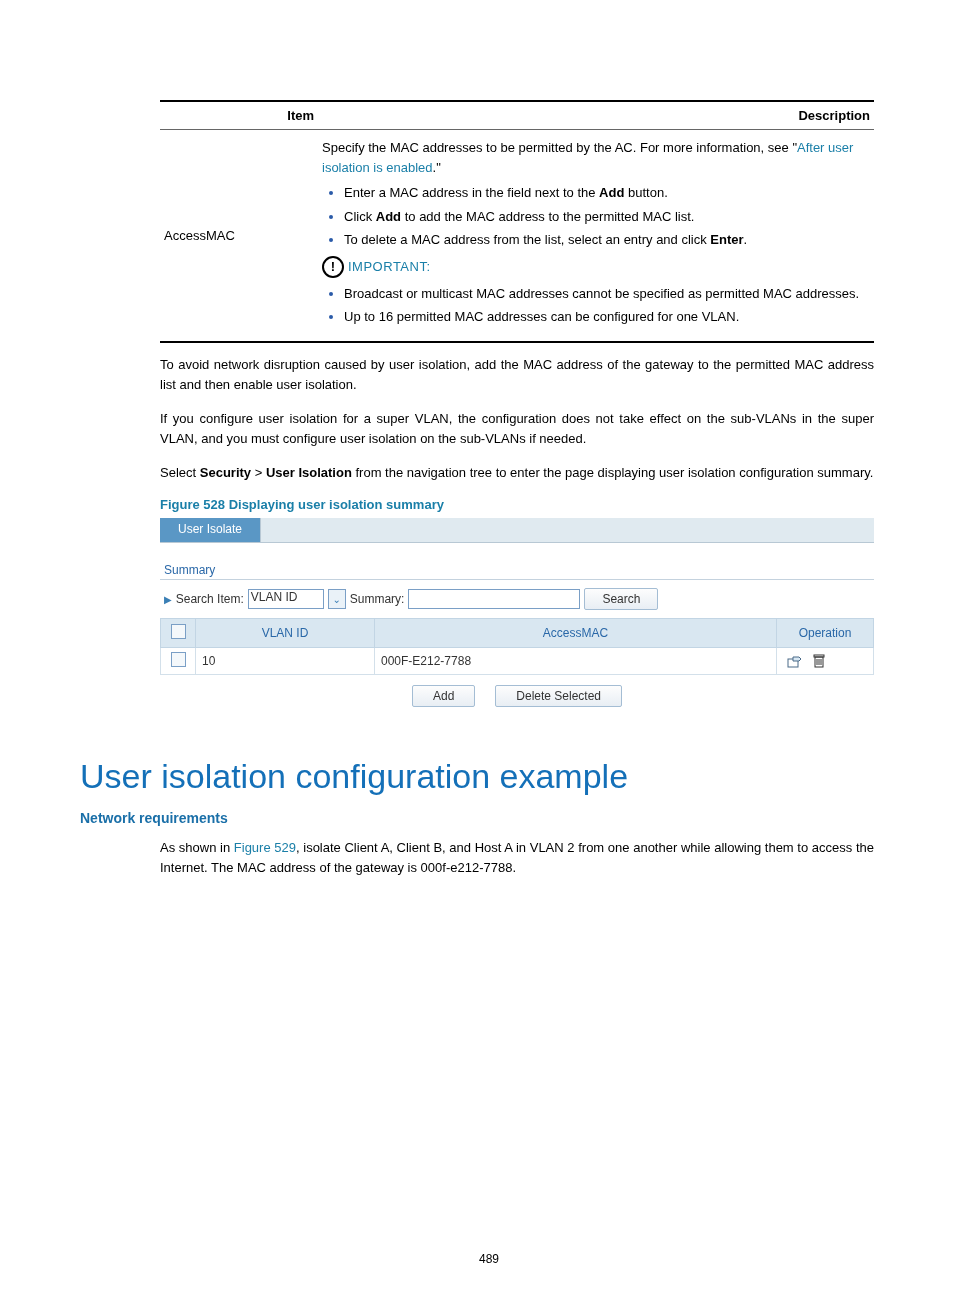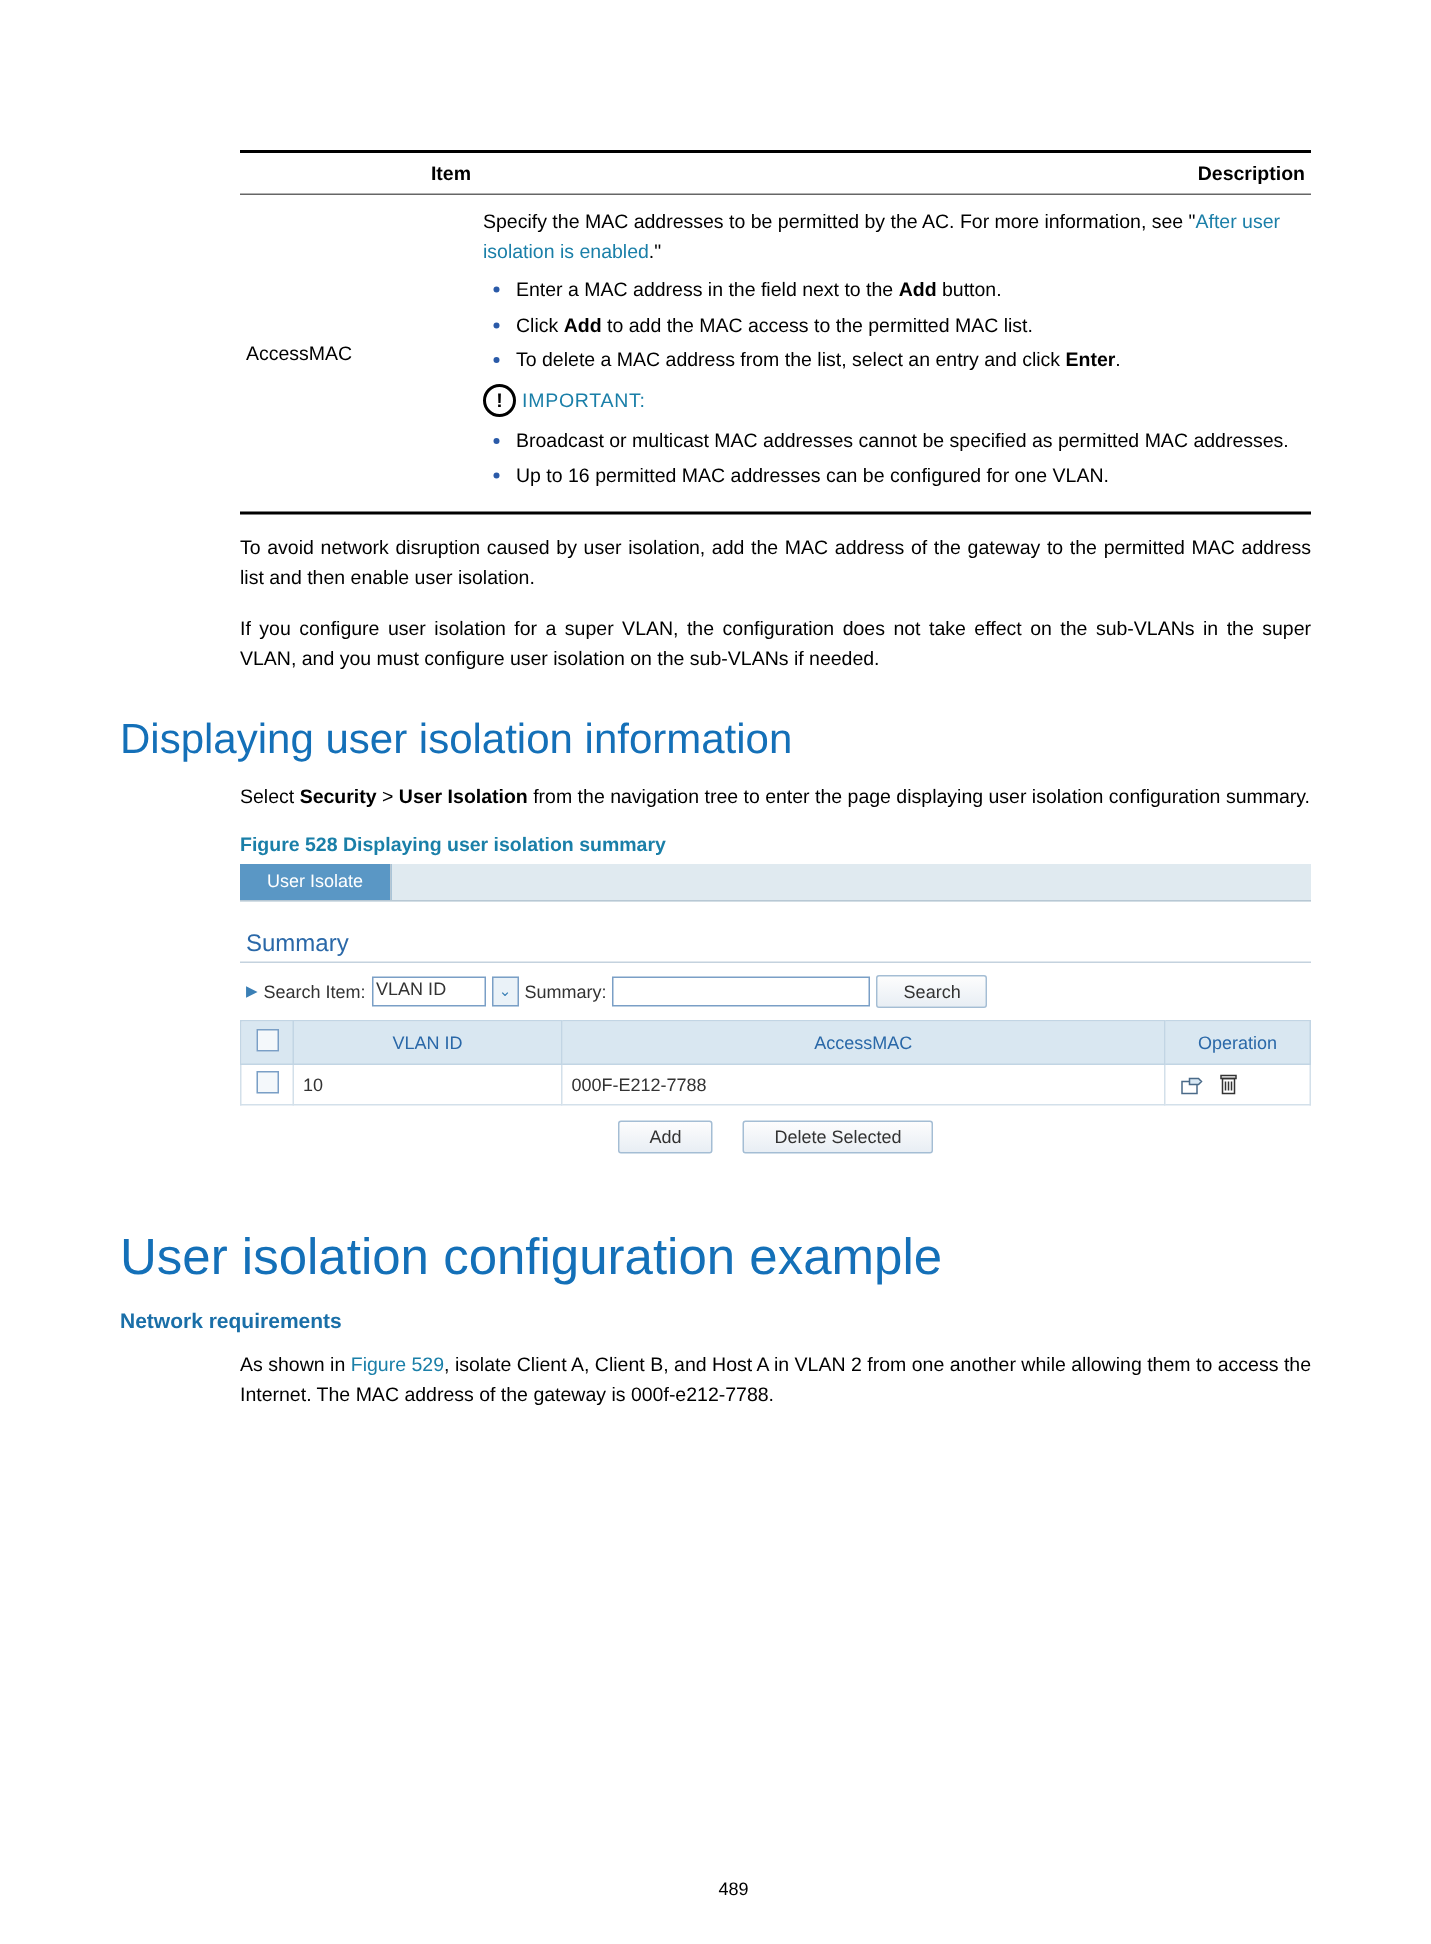--- a/index.html
+++ b/index.html
@@ -122,21 +122,21 @@
   }
   .tab {
     background: #5a97c5;
     color: #fff;
     padding: 4px 18px;
     font-size: 12px;
     border-right: 1px solid #b8c8d4;
   }
   .section-lbl {
     color: #2a68a8;
-    font-size: 16px;
+    font-size: 12px;
     margin: 20px 0 2px 4px;
   }
   .section-hr {
     border: none;
     border-top: 1px solid #c4d2de;
     margin: 2px 0 8px 0;
   }
   .search-row {
     display: flex;
     align-items: center;
@@ -248,41 +248,40 @@
       </thead>
       <tbody>
         <tr>
           <td class="item-col">AccessMAC</td>
           <td>
             <div>
               <span>Specify the MAC addresses to be permitted by the AC. For more information, see "</span><span class="link">After user isolation is enabled</span><span>."</span>
             </div>
             <ul class="desc-list">
               <li><span>Enter a MAC address in the field next to the </span><b>Add</b><span> button.</span></li>
-              <li><span>Click </span><b>Add</b><span> to add the MAC access to the permitted MAC list.</span></li>
+              <li><span>Click </span><b>Add</b><span> to add the MAC address to the permitted MAC list.</span></li>
               <li><span>To delete a MAC address from the list, select an entry and click </span><b>Enter</b><span>.</span></li>
             </ul>
             <div class="important-row">
               <span class="imp-icon">!</span>
               <span class="imp-text">IMPORTANT:</span>
             </div>
             <ul class="desc-list">
               <li>Broadcast or multicast MAC addresses cannot be specified as permitted MAC addresses.</li>
               <li>Up to 16 permitted MAC addresses can be configured for one VLAN.</li>
             </ul>
           </td>
         </tr>
       </tbody>
     </table>
 
     <p class="para">To avoid network disruption caused by user isolation, add the MAC address of the gateway to the permitted MAC address list and then enable user isolation.</p>
     <p class="para">If you configure user isolation for a super VLAN, the configuration does not take effect on the sub-VLANs in the super VLAN, and you must configure user isolation on the sub-VLANs if needed.</p>
   </div>
 
-  <h2 class="section-title">Displaying user isolation information</h2>
 
   <div class="main-indent">
     <p class="para">
       <span>Select </span><b>Security</b><span> &gt; </span><b>User Isolation</b><span> from the navigation tree to enter the page displaying user isolation configuration summary.</span>
     </p>
 
     <div class="fig-caption">Figure 528 Displaying user isolation summary</div>
 
     <div class="ui-box">
       <div class="tab-row">

